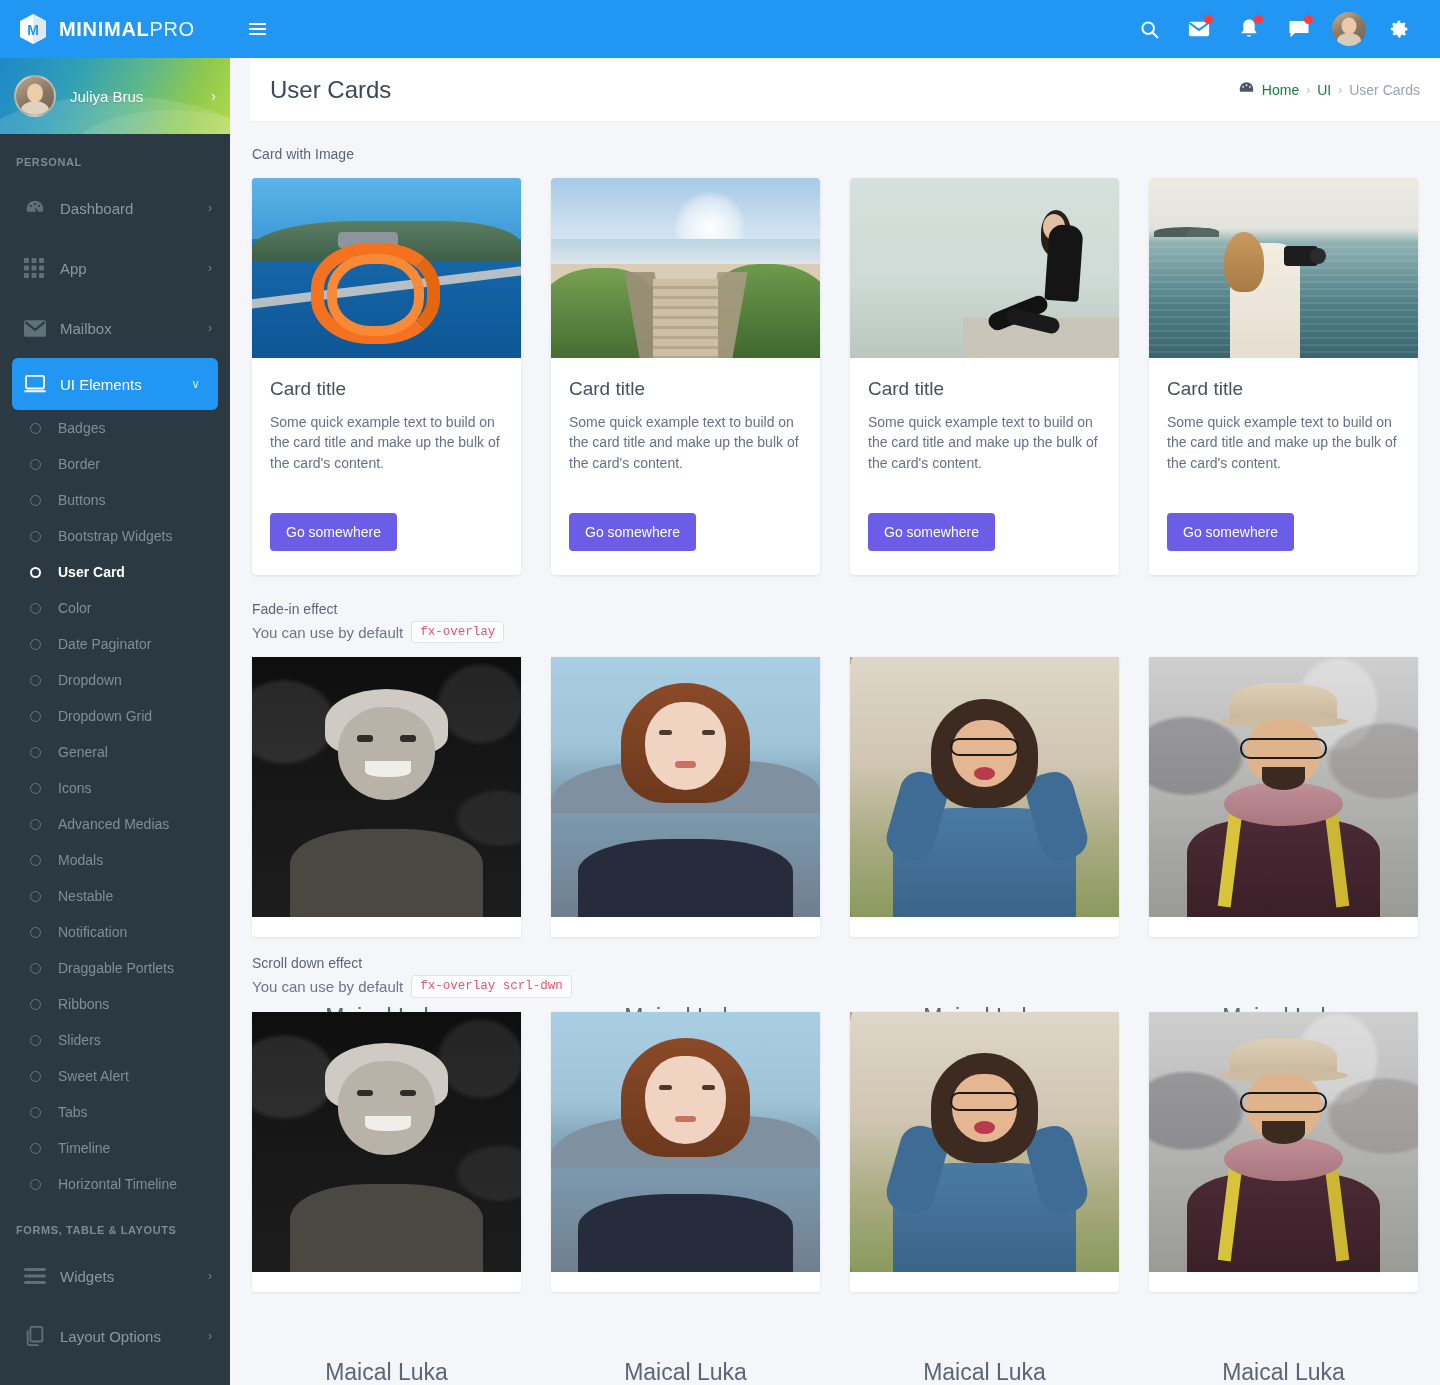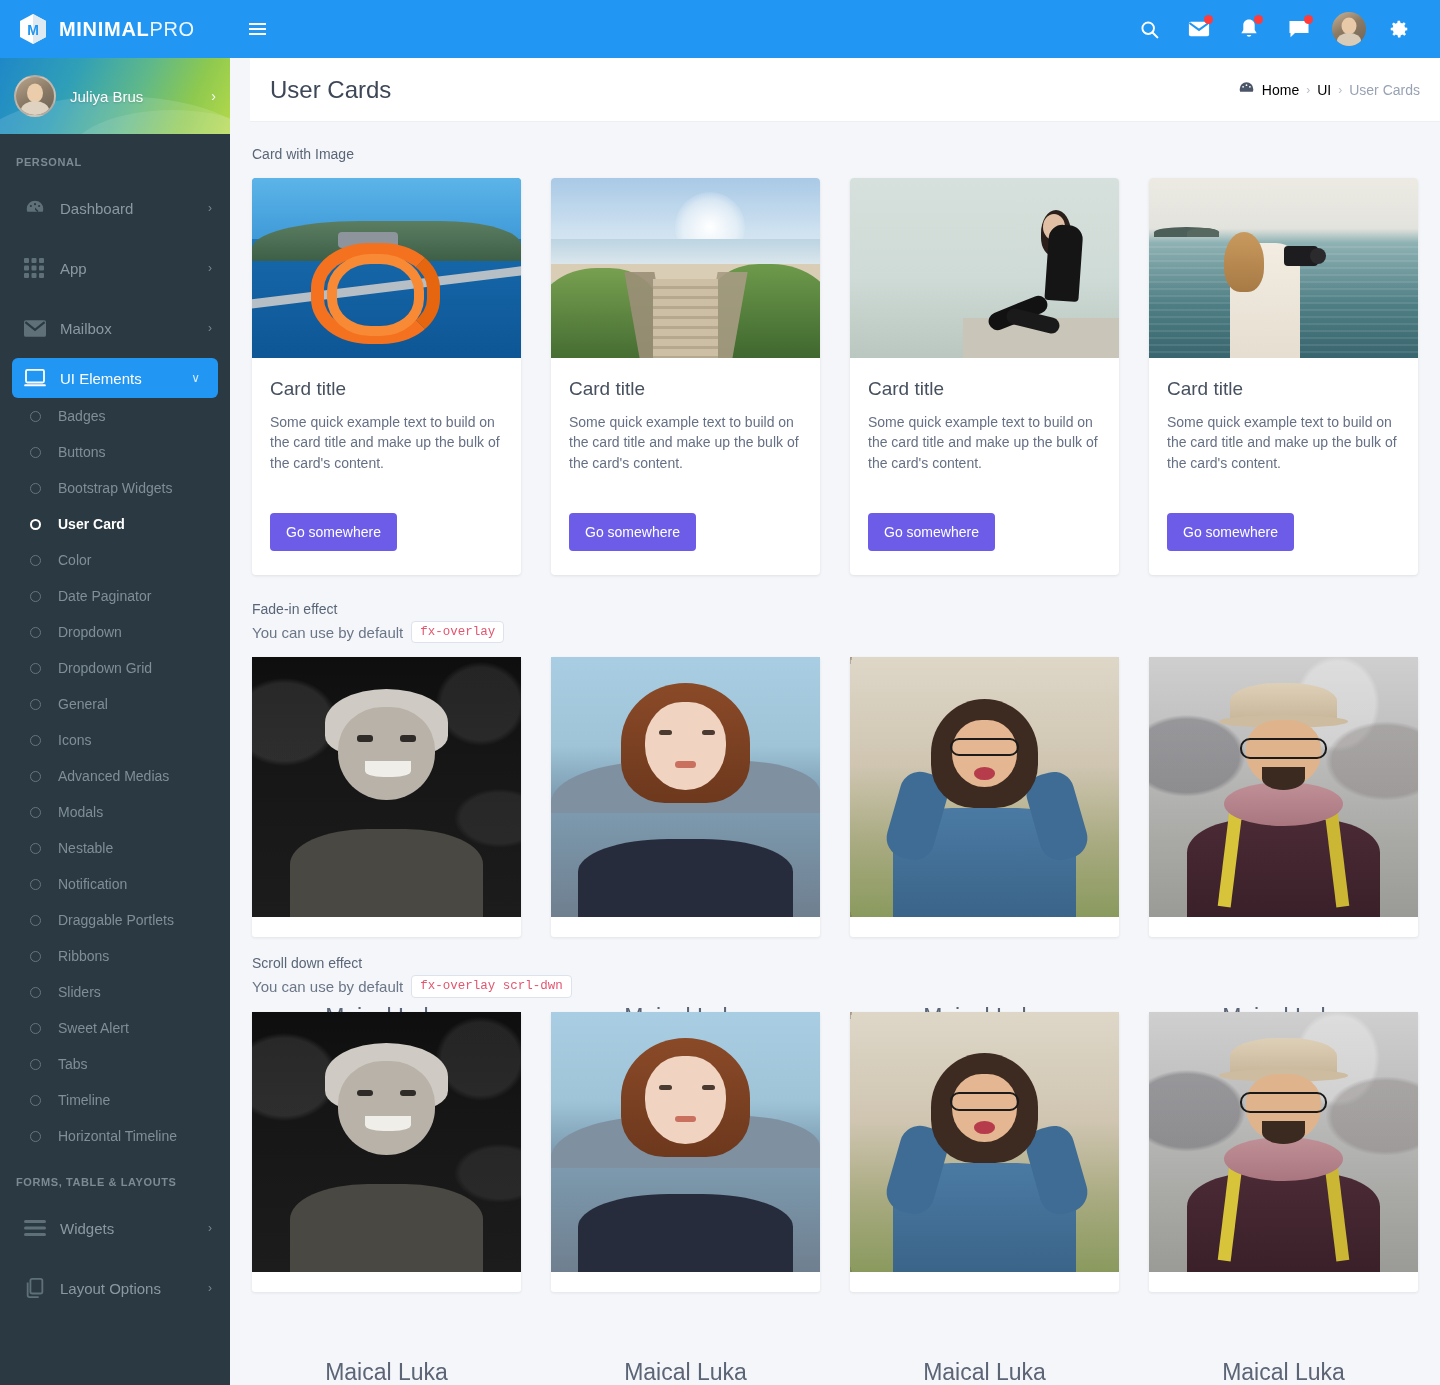--- a/index.html
+++ b/index.html
@@ -109,21 +109,21 @@
     color: #8a99a1; font-size: 15px; cursor: pointer; position: relative;
   }
   .nav-item .ni-ico {
     width: 30px; display: flex; align-items: center; flex-shrink: 0;
   }
   .nav-item .ni-label { flex: 1; margin-left: 6px; }
   .nav-item .ni-arrow { font-size: 12px; opacity: .8; }
 
   .nav-item.active {
     background: #2196f3; color: #fff; border-radius: 6px;
-    margin: 0 12px; padding-left: 12px; height: 40px;
+    margin: 0 12px; padding-left: 12px; height: 52px;
   }
 
   .sub-item {
     display: flex; align-items: center; height: 36px; padding-left: 30px;
     color: #7f8e97; font-size: 14px; cursor: pointer;
   }
   .sub-item .circ {
     width: 11px; height: 11px; border-radius: 50%; border: 1.6px solid #65757e;
     margin-right: 17px; flex-shrink: 0;
   }
@@ -137,21 +137,21 @@
   }
   .page-head {
     height: 64px; background: #fff; display: flex; align-items: center;
     padding: 0 20px 0 20px; border-bottom: 1px solid #eceff3; margin-left: 20px;
   }
   .page-title { font-size: 24px; color: #3d4757; font-weight: 400; }
   .breadcrumb {
     margin-left: auto; display: flex; align-items: center; gap: 7px;
     font-size: 14px; color: #98a2b3;
   }
-  .breadcrumb .bc-link { color: #000000; }
+  .breadcrumb .bc-link { color: #15803d; }
   .breadcrumb .sep { color: #b7c0cd; font-size: 12px; }
 
   .content { padding: 24px 22px 0 22px; }
   .sec-title { font-size: 14px; color: #5a6677; font-weight: 400; margin-bottom: 16px; }
   .sec-sub {
     font-size: 15px; color: #6b7687; margin: 4px 0 14px 0;
     display: flex; align-items: center; gap: 8px;
   }
   .code-chip {
     font-family: "Liberation Mono", monospace; font-size: 12.5px; color: #e2566f;
@@ -411,20 +411,24 @@
     <span class="ni-arrow">∨</span>
   </div>
 
   <div id="sublist">
       <div class="sub-item">
         <span class="circ"></span>
         <span>Badges</span>
       </div>
       <div class="sub-item">
         <span class="circ"></span>
+        <span>Border</span>
+      </div>
+      <div class="sub-item">
+        <span class="circ"></span>
         <span>Buttons</span>
       </div>
       <div class="sub-item">
         <span class="circ"></span>
         <span>Bootstrap Widgets</span>
       </div>
       <div class="sub-item current">
         <span class="circ"></span>
         <span>User Card</span>
       </div>

